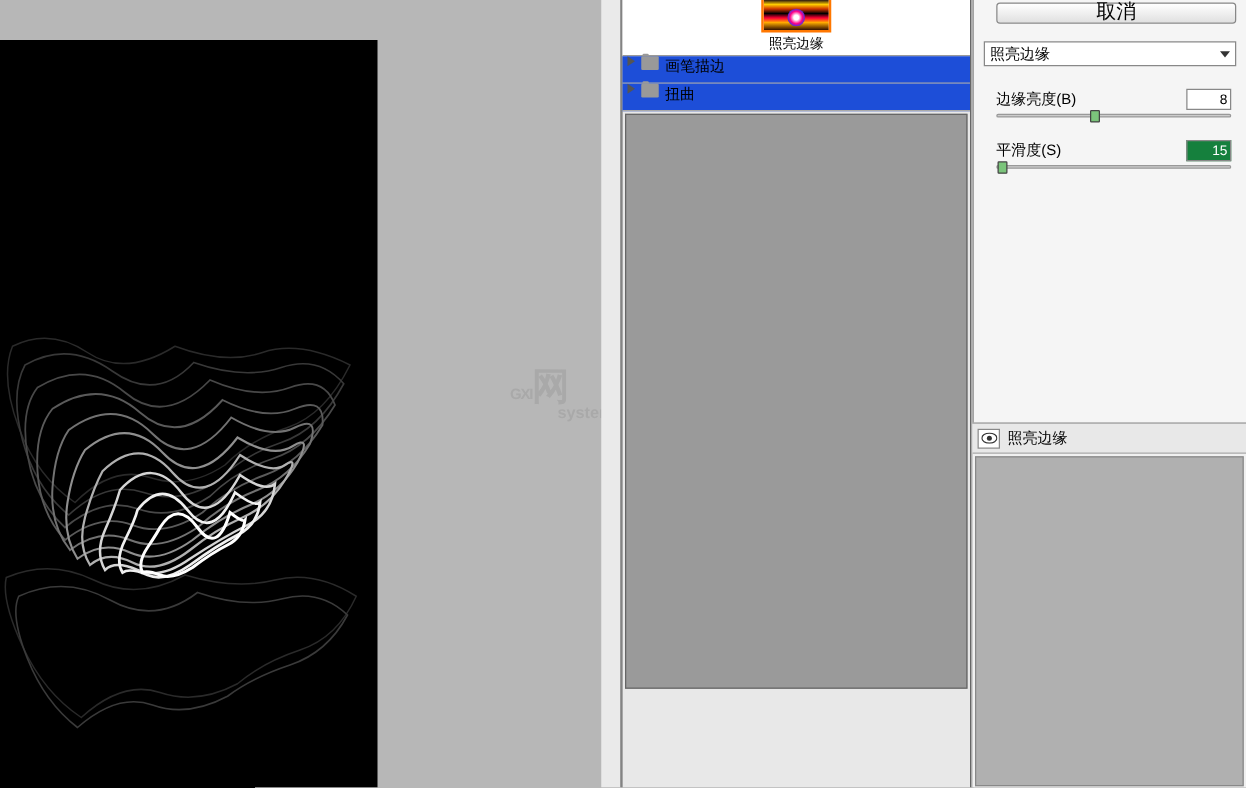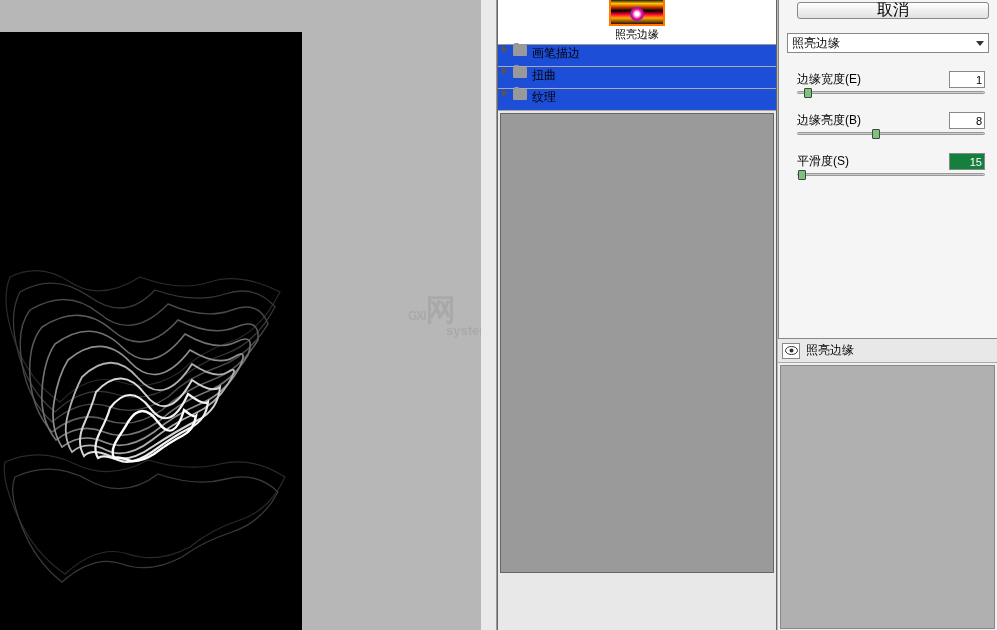--- a/index.html
+++ b/index.html
@@ -92,45 +92,31 @@
       <div class="cat-row">
         <span class="tri"></span>
         <span class="folder"></span>
         <span class="cat-label">画笔描边</span>
       </div>
       <div class="cat-row">
         <span class="tri"></span>
         <span class="folder"></span>
         <span class="cat-label">扭曲</span>
       </div>
-      <div class="cat-row">
-        <span class="tri"></span>
-        <span class="folder"></span>
-        <span class="cat-label">纹理</span>
-      </div>
     </div>
   <div class="preview-box"></div>
 </div>
 
 <div class="right-col">
   <div class="btn-cancel">取消</div>
   <div class="dropdown">
     <span>照亮边缘</span>
     <span class="dd-arrow"></span>
   </div>
   <div id="params">
-      <div class="param-block">
-    <div class="param-row">
-      <span class="param-label">边缘宽度(E)</span>
-      <input class="param-input" value="1" style="">
-    </div>
-    <div class="slider-track">
-      <div class="slider-thumb" style="left:3%"></div>
-    </div>
-      </div>
       <div class="param-block">
     <div class="param-row">
       <span class="param-label">边缘亮度(B)</span>
       <input class="param-input" value="8" style="">
     </div>
     <div class="slider-track">
       <div class="slider-thumb" style="left:40%"></div>
     </div>
       </div>
       <div class="param-block">

